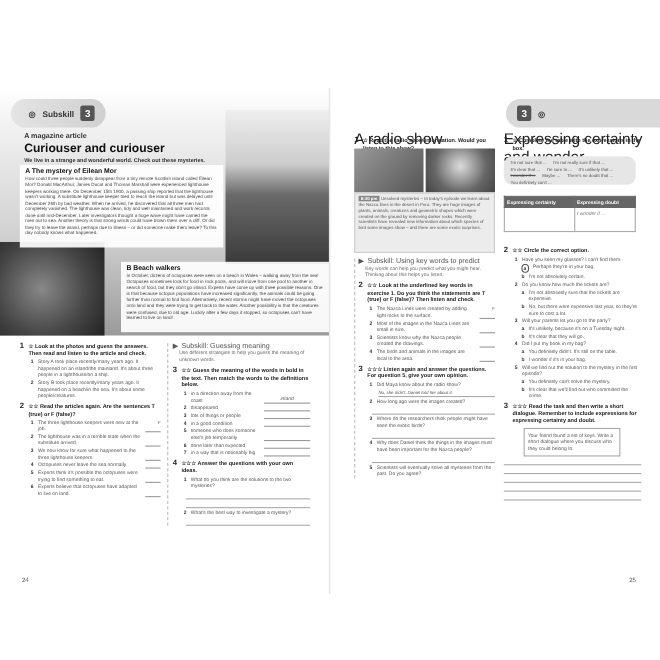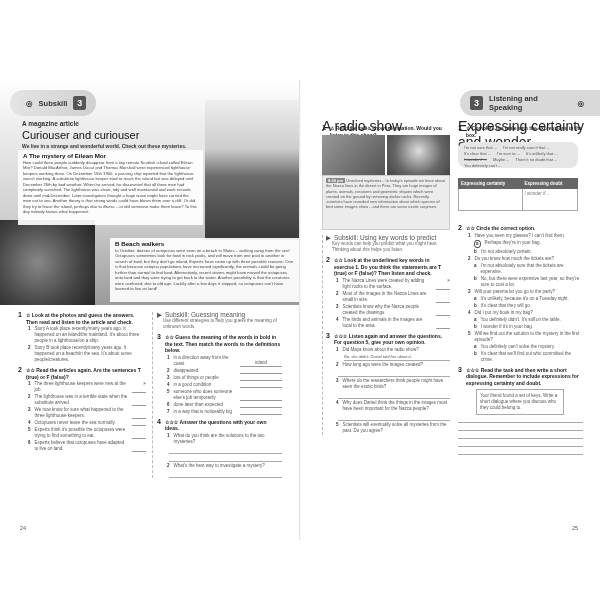--- a/index.html
+++ b/index.html
@@ -10,21 +10,21 @@
 #right{left:300px;width:300px}
 .spine{position:absolute;left:299px;top:80px;width:2px;height:460px;background:linear-gradient(90deg,#ddd,#fff)}
 .tab{position:absolute;height:26px;background:#e8e8e8;border-radius:13px;display:flex;align-items:center;font-weight:bold;font-size:7.5px;color:#333}
 #left .tab{left:10px;top:10px;padding:0 10px 0 16px;gap:6px;background:linear-gradient(90deg,#e4e4e4,#d0d0d0)}
 #right .tab{right:0;top:10px;padding:0 16px 0 10px;gap:6px;width:140px;background:#d9d9d9;border-radius:13px 0 0 13px}
 .unit{background:#555;color:#fff;font-size:9px;padding:2px 4px;border-radius:2px}
 .hero{position:absolute;left:0;top:0;width:300px;height:225px;background:linear-gradient(180deg,#fff 0%,#f2f2f2 15%,#d0d0d0 60%,#9a9a9a 100%)}
 .photo-lh{position:absolute;left:205px;top:20px;width:95px;height:140px;background:linear-gradient(180deg,#eee 0%,#ccc 35%,#6a6a6a 55%,#3a3a3a 100%)}
 .photo-oct{position:absolute;left:0;top:140px;width:95px;height:85px;background:radial-gradient(circle at 40% 50%,#888,#444 60%,#222)}
 .kicker{position:absolute;left:22px;top:40px;font-size:6.5px;font-weight:bold}
-.h1{position:absolute;left:22px;top:49px;font-size:11px;font-weight:normal;color:#111}
+.h1{position:absolute;left:22px;top:49px;font-size:11px;font-weight:bold;color:#111}
 .lead{position:absolute;left:22px;top:63px;font-size:5px;font-weight:bold}
 .article{position:absolute;background:rgba(255,255,255,.92);padding:3px 5px;font-size:4.2px;line-height:5.5px;color:#444}
 .article h3{font-size:6.2px;color:#111;margin-bottom:1px}
 #artA{left:18px;top:70px;width:185px;height:75px}
 #artB{left:110px;top:158px;width:190px;height:64px}
 .ex{position:absolute;font-size:4.5px;line-height:6px;color:#555}
 .ex .q{font-weight:bold;color:#222;font-size:5px;line-height:6.5px;display:flex;gap:4px}
 .ex .q .n{font-size:7px}
 .ex ol{list-style:none;margin-left:10px}
 .ex li{display:flex;gap:4px;margin:1px 0}
@@ -197,21 +197,20 @@
   </div>
 
   <div class="pgnum" style="left:20px">24</div>
 </div>
 
 <div class="spine"></div>
 
 <div class="page" id="right">
   <div class="tab">
     <span class="unit">3</span>
-    <span>Listening and Speaking</span>
     <span>◎</span>
   </div>
 
   <div class="sec-title" style="left:22px;top:38px">A radio show</div>
   <div class="ex" style="left:22px;top:45px;width:128px">
     <div class="q">
         <span class="n">1</span>
         <span>☆ Read the radio show information. Would you listen to this show?</span>
       </div>
   </div>

